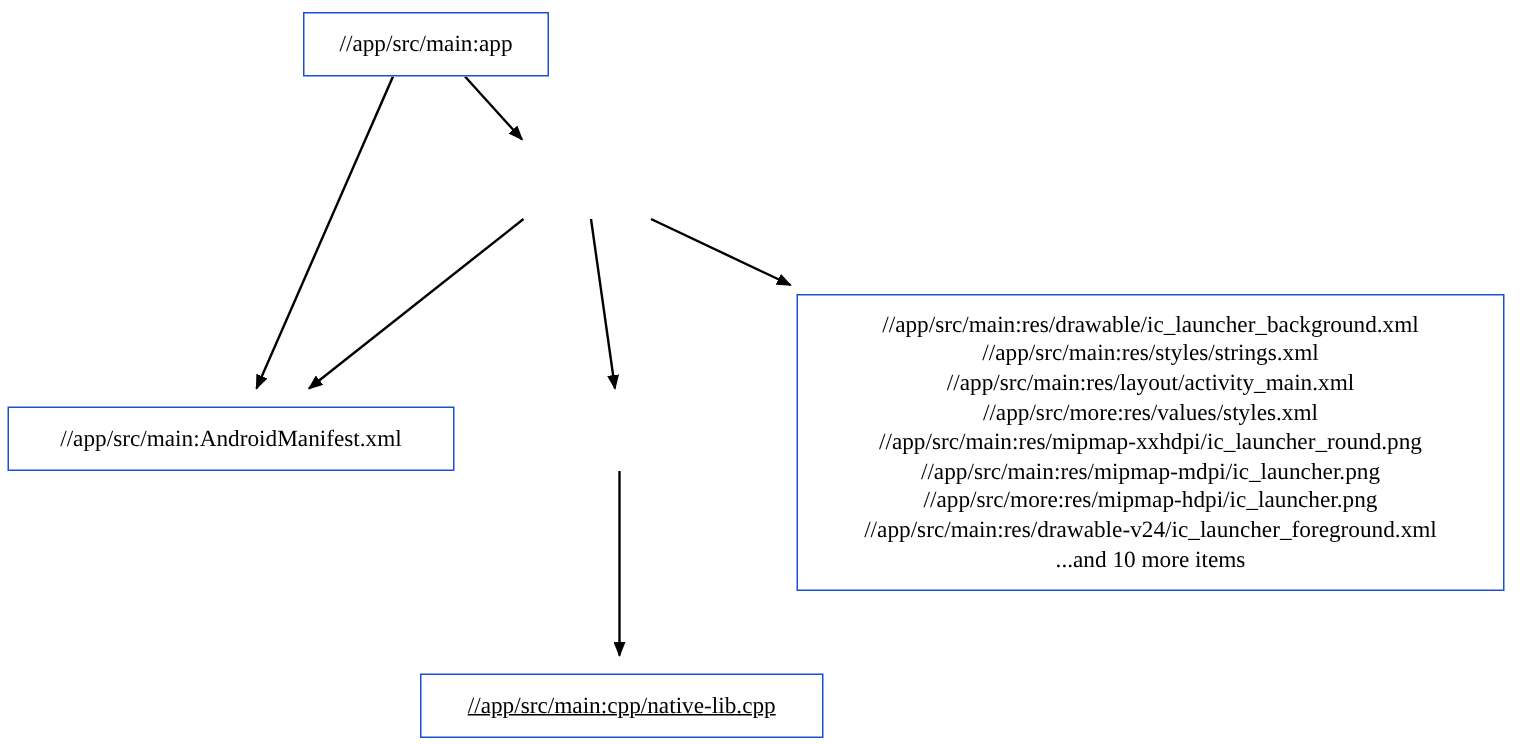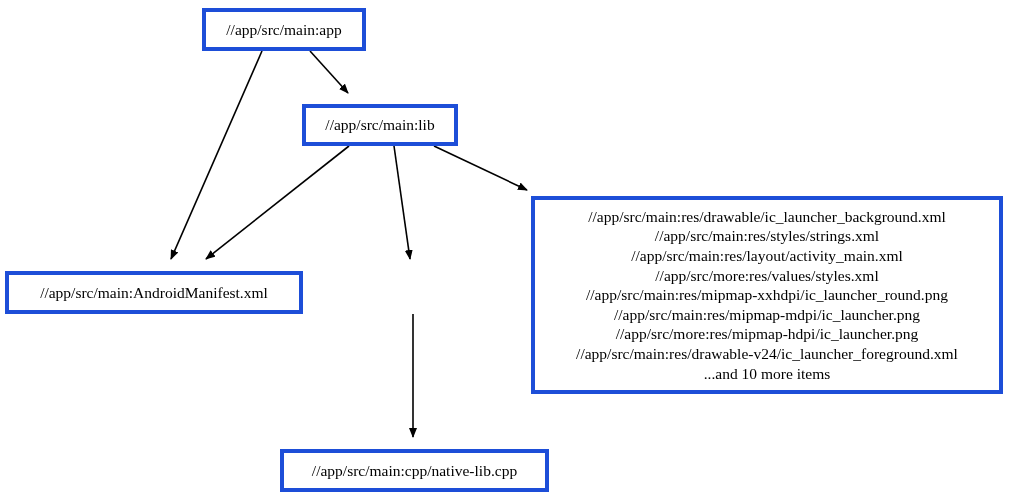--- a/index.html
+++ b/index.html
@@ -19,21 +19,21 @@
     position: absolute;
     left: 0;
     top: 0;
     width: 1018px;
     height: 496px;
     pointer-events: none;
   }
   .node {
     position: absolute;
     box-sizing: border-box;
-    border: 4px solid #1d4ed8;
+    border: 1px solid #1d4ed8;
     background: #ffffff;
     display: flex;
     align-items: center;
     justify-content: center;
     color: #000000;
   }
   .node-label {
     font-size: 15.5px;
     line-height: 1.0;
     white-space: nowrap;
@@ -72,30 +72,27 @@
       <path d="M 394,146 L 410,259" marker-end="url(#arrowhead)"></path>
       <path d="M 434,146 L 527,190" marker-end="url(#arrowhead)"></path>
       <path d="M 413,314 L 413,437" marker-end="url(#arrowhead)"></path>
     </g>
   </svg>
 
   <div class="node" style="left:202px; top:8px; width:164px; height:43px;">
     <span class="node-label">//app/src/main:app</span>
   </div>
 
-  <div class="node" style="left:302px; top:104px; width:156px; height:42px;">
-    <span class="node-label">//app/src/main:lib</span>
-  </div>
 
   <div class="node" style="left:5px; top:271px; width:298px; height:43px;">
     <span class="node-label">//app/src/main:AndroidManifest.xml</span>
   </div>
 
 
-  <div class="node" style="left:280px; top:449px; width:269px; height:43px;">
+  <div class="node" style="left:280px; top:449px; width:269px; height:43px;text-decoration:underline;">
     <span class="node-label">//app/src/main:cpp/native-lib.cpp</span>
   </div>
 
   <div class="node node-multiline" style="left:531px; top:196px; width:472px; height:198px;">
     <span class="node-label">
       <span class="ml-line">//app/src/main:res/drawable/ic_launcher_background.xml</span>
       <span class="ml-line">//app/src/main:res/styles/strings.xml</span>
       <span class="ml-line">//app/src/main:res/layout/activity_main.xml</span>
       <span class="ml-line">//app/src/more:res/values/styles.xml</span>
       <span class="ml-line">//app/src/main:res/mipmap-xxhdpi/ic_launcher_round.png</span>

